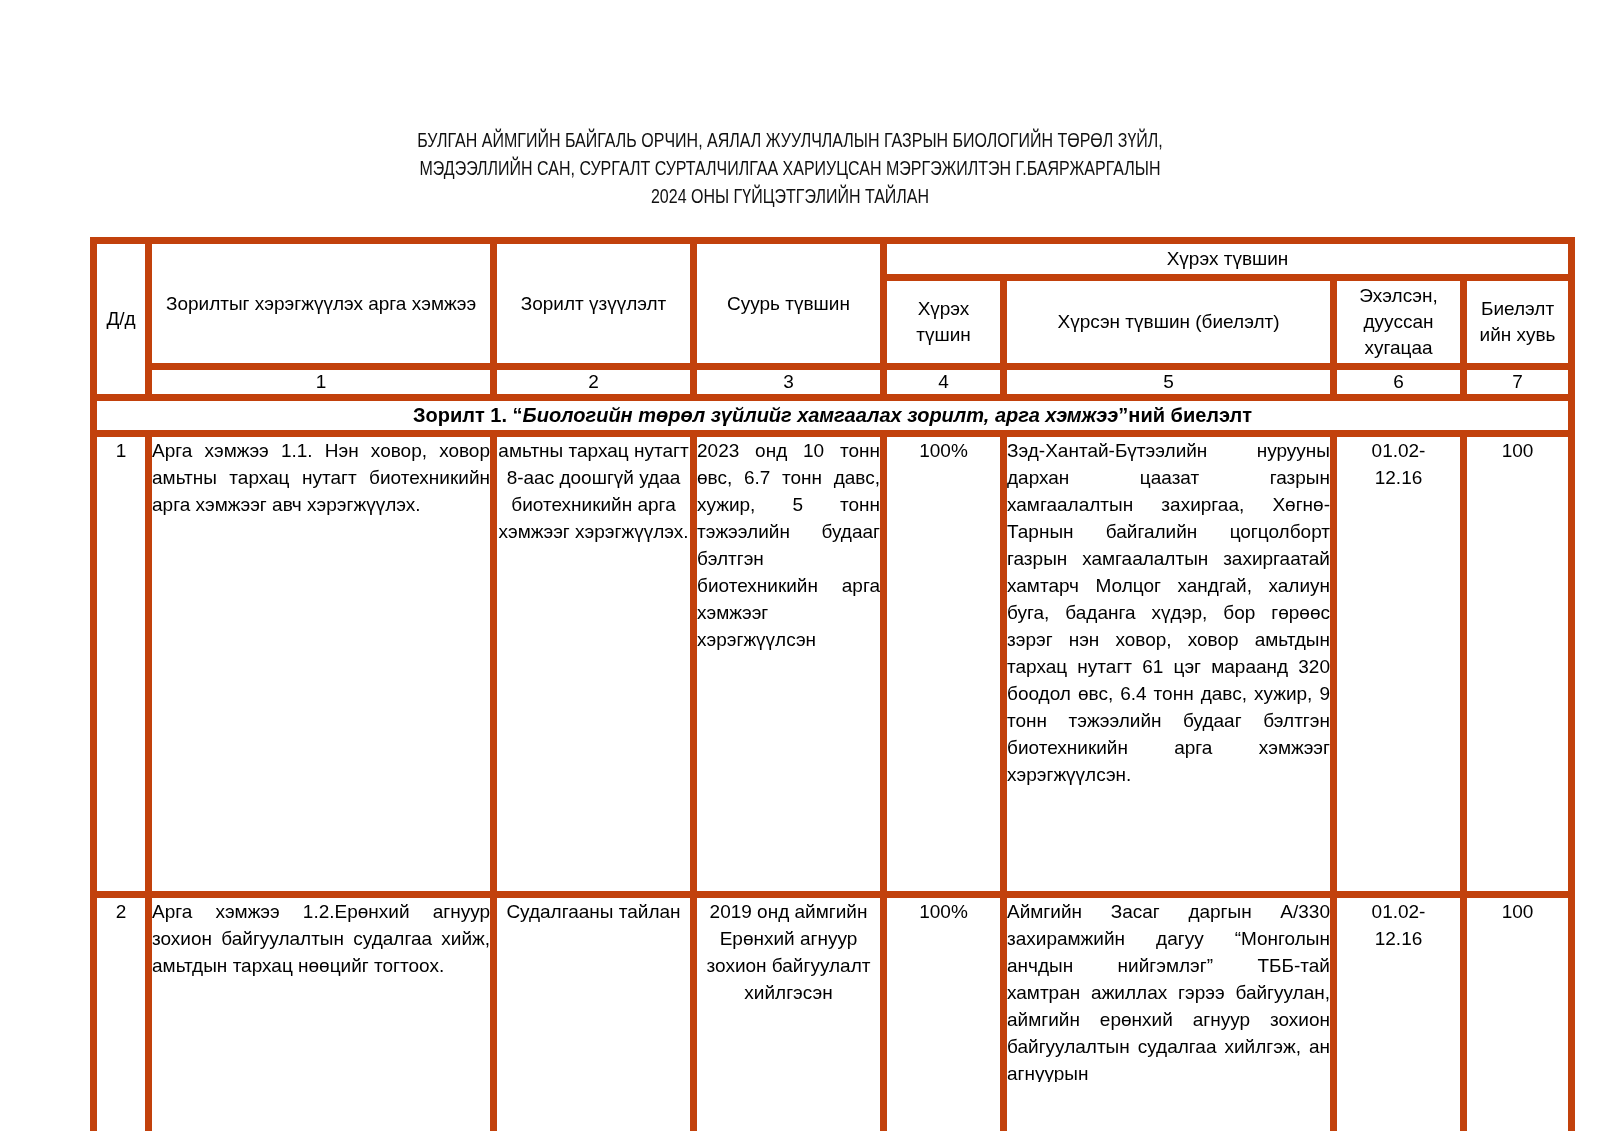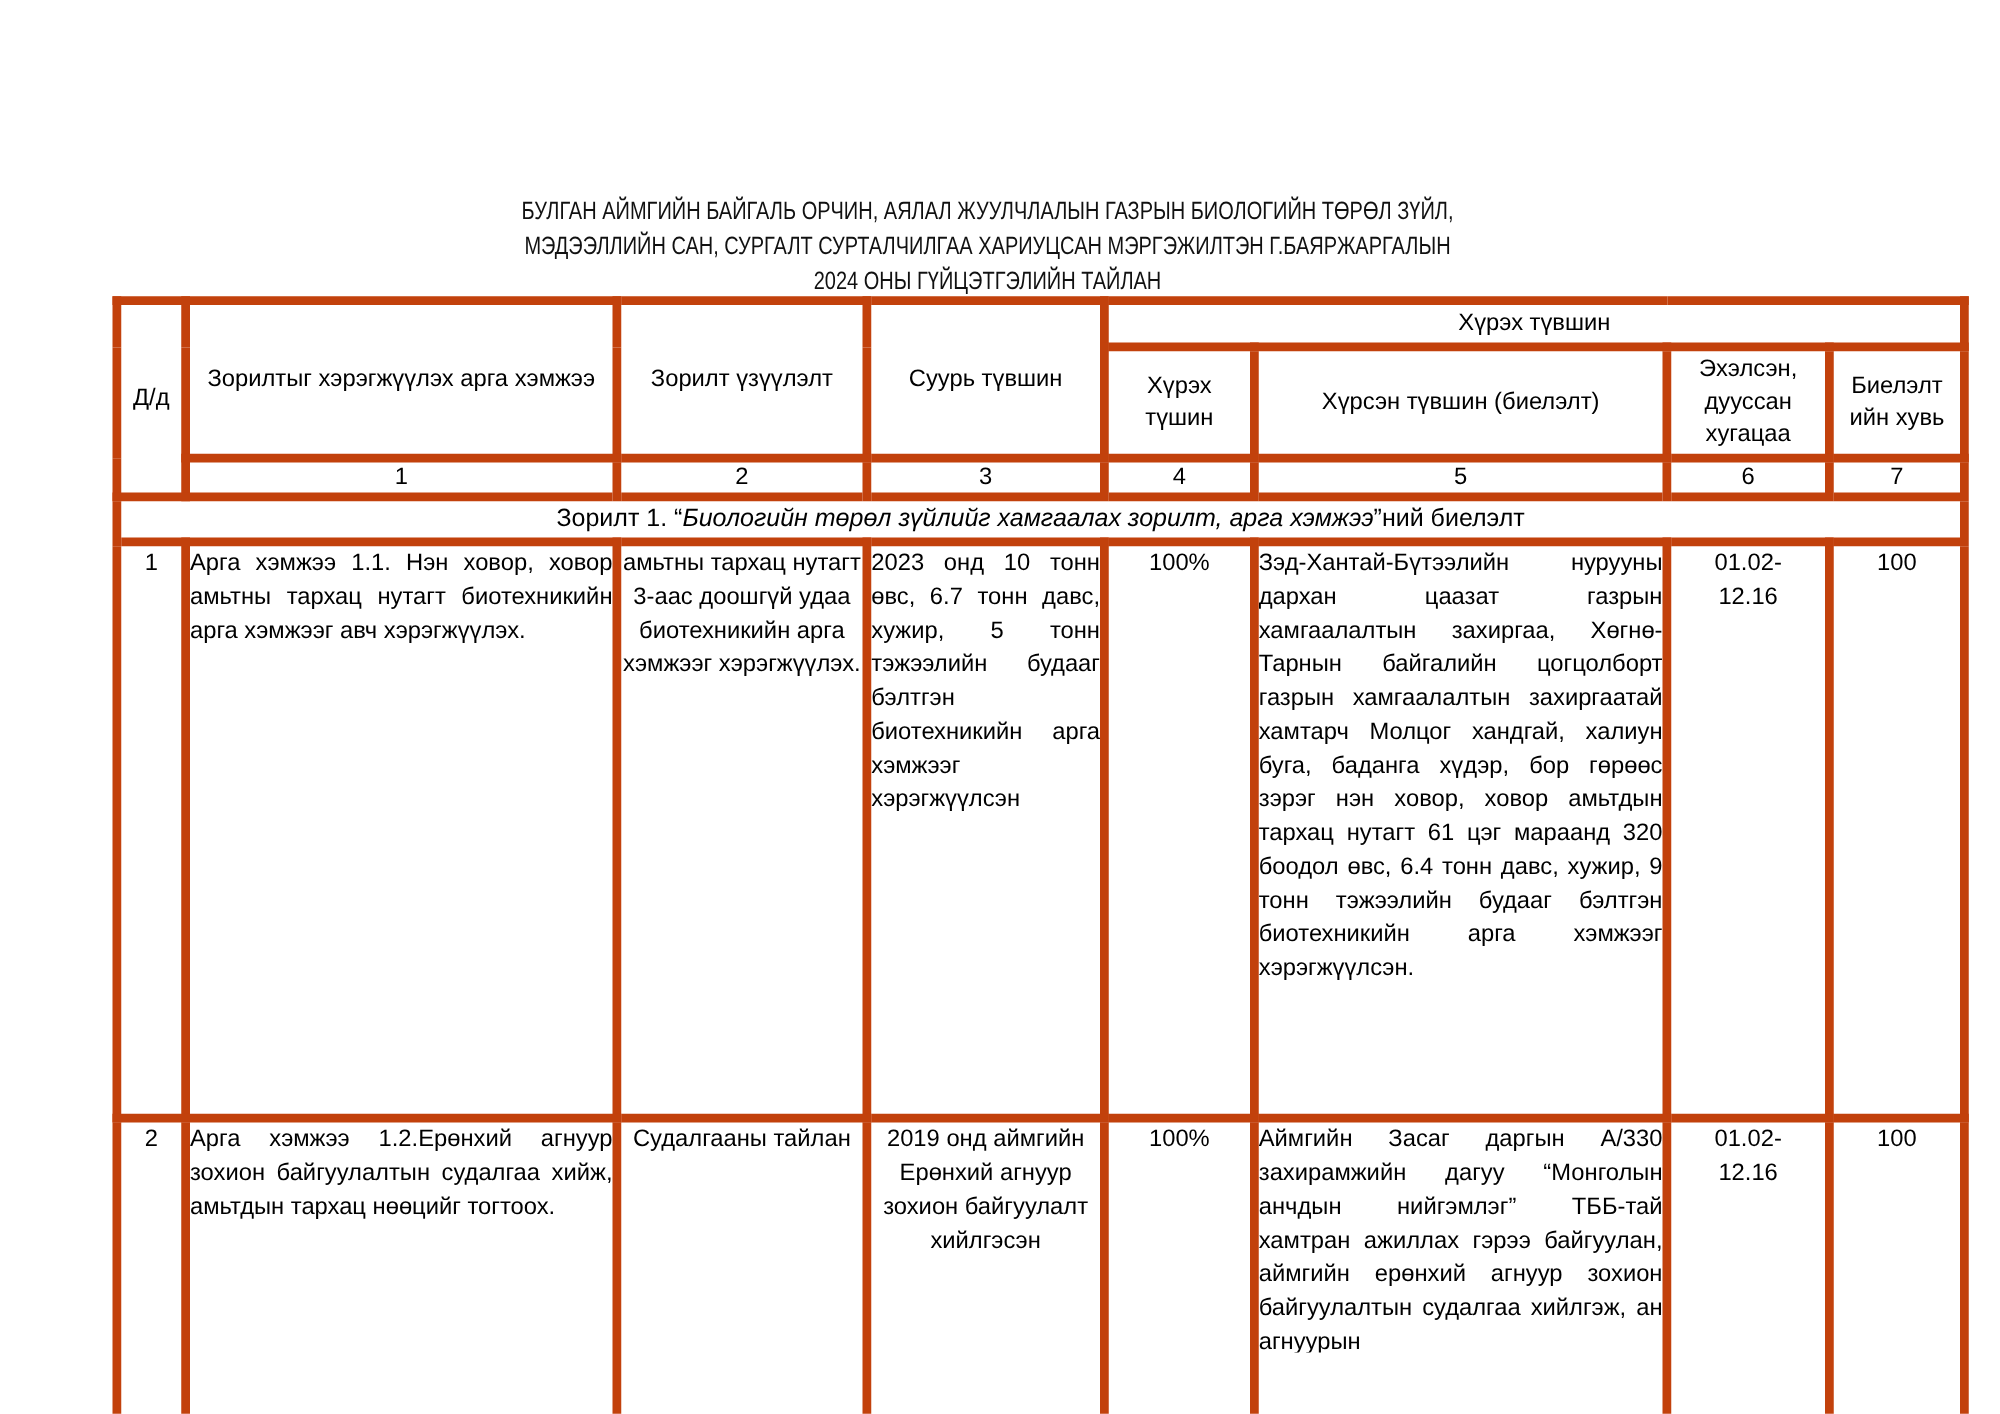--- a/index.html
+++ b/index.html
@@ -7,21 +7,21 @@
     width: 1600px; height: 1131px;
     background: #ffffff;
     font-family: "Liberation Sans", sans-serif;
     color: #000;
     overflow: hidden;
   }
   .page { position: relative; width: 1600px; height: 1131px; background: #fff; }
 
   
   .page-title {
-    position: absolute; top: 155px; left: 95px; width: 1390px;
+    position: absolute; top: 126px; left: 95px; width: 1390px;
     text-align: center; font-size: 20px; line-height: 28px; font-weight: 400;
     color: #111;
   }
   .page-title .tline { display: block; transform: scaleX(0.80); transform-origin: 50% 50%; white-space: nowrap; }
 
   .section-heading {
     position: absolute; top: 212px; left: 148px;
     font-size: 19.5px; font-weight: 700; color: #111;
   }
 
@@ -43,21 +43,21 @@
   tr.hdr td { text-align: center; vertical-align: middle; font-size: 19px; line-height: 24px; padding: 2px 4px; }
   tr.hdr-sub td { text-align: center; vertical-align: middle; font-size: 19px; line-height: 26px; padding: 2px 4px; }
   tr.num-row td {
     text-align: center; vertical-align: middle;
     height: 24px; line-height: 22px;
     border-top-width: 1px; border-bottom-width: 3px;
     padding: 0;
   }
   tr.goal-row td {
     text-align: center; vertical-align: middle;
-    height: 27px; font-size: 20px; font-weight: 400;
+    height: 27px; font-size: 20px; font-weight: 700;
     border-bottom-width: 3px; padding: 1px 4px;
   }
   tr.goal-row .goal-italic { font-style: italic; }
 
   
   tr.row1 td { height: 419px; }
   tr.row2 td { height: 189px; }
   td.dd-cell { text-align: center; vertical-align: bottom; }
   tr.row1 td.dd-cell { padding-bottom: 35px; }
   tr.row2 td.dd-cell { padding-bottom: 45px; }
@@ -122,21 +122,21 @@
 
     <tr class="goal-row">
       <td colspan="8">
         <span>Зорилт 1. “</span><span class="goal-italic">Биологийн төрөл зүйлийг хамгаалах зорилт, арга хэмжээ</span><span>”ний биелэлт</span>
       </td>
     </tr>
 
     <tr class="row1">
       <td class="dd-cell">1</td>
       <td class="measure">Арга хэмжээ 1.1. Нэн ховор, ховор амьтны тархац нутагт биотехникийн арга хэмжээг авч хэрэгжүүлэх.</td>
-      <td class="criteria">амьтны тархац нутагт 3-аас доошгүй удаа биотехникийн арга хэмжээг хэрэгжүүлэх.</td>
+      <td class="criteria">амьтны тархац нутагт 8-аас доошгүй удаа биотехникийн арга хэмжээг хэрэгжүүлэх.</td>
       <td class="baseline-j">2023 онд 10 тонн өвс, 6.7 тонн давс, хужир, 5 тонн тэжээлийн будааг бэлтгэн биотехникийн арга хэмжээг хэрэгжүүлсэн</td>
       <td class="target">100%</td>
       <td class="achieved">Зэд-Хантай-Бүтээлийн нурууны дархан цаазат газрын хамгаалалтын захиргаа, Хөгнө-Тарнын байгалийн цогцолборт газрын хамгаалалтын захиргаатай хамтарч Молцог хандгай, халиун буга, баданга хүдэр, бор гөрөөс зэрэг нэн ховор, ховор амьтдын тархац нутагт 61 цэг мараанд 320 боодол өвс, 6.4 тонн давс, хужир, 9 тонн тэжээлийн будааг бэлтгэн биотехникийн арга хэмжээг хэрэгжүүлсэн.</td>
       <td class="period">
         <span class="period-wrap">01.02-12.16</span>
       </td>
       <td class="percent">100</td>
     </tr>
 
     <tr class="row2">

